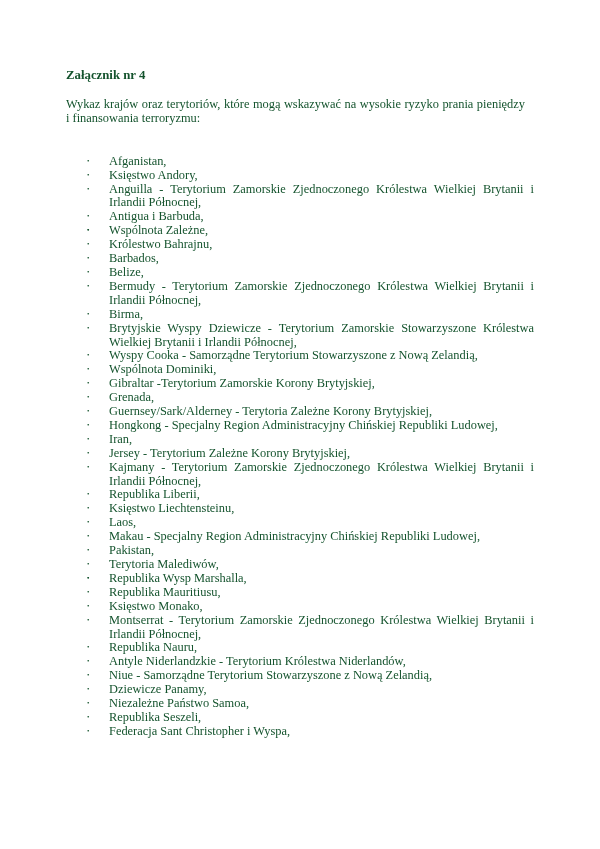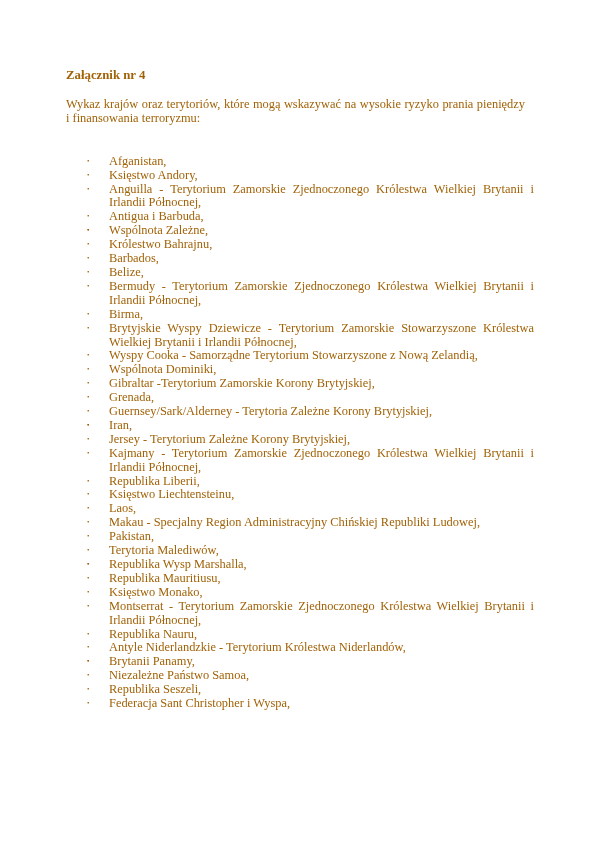--- a/index.html
+++ b/index.html
@@ -5,21 +5,21 @@
   html, body {
     margin: 0;
     padding: 0;
     background: #ffffff;
   }
   .page {
     position: relative;
     width: 600px;
     height: 849px;
     background: #ffffff;
-    color: #a16207;
+    color: #14532d;
     font-family: "Liberation Serif", "DejaVu Serif", serif;
     font-size: 12.4px;
     line-height: 13.9px;
     overflow: hidden;
   }
   .content {
     position: absolute;
     left: 66px;
     right: 66px;
     top: 69px;
@@ -141,20 +141,21 @@
     <span class="country-text">Grenada,</span>
   </li>
 
   <li class="country-item">
     <span class="bullet">•</span>
     <span class="country-text">Guernsey/Sark/Alderney - Terytoria Zależne Korony Brytyjskiej,</span>
   </li>
 
   <li class="country-item">
     <span class="bullet">•</span>
+    <span class="country-text">Hongkong - Specjalny Region Administracyjny Chińskiej Republiki Ludowej,</span>
   </li>
 
   <li class="country-item">
     <span class="bullet">•</span>
     <span class="country-text">Iran,</span>
   </li>
 
   <li class="country-item">
     <span class="bullet">•</span>
     <span class="country-text">Jersey - Terytorium Zależne Korony Brytyjskiej,</span>
@@ -224,25 +225,26 @@
     <span class="country-text">Republika Nauru,</span>
   </li>
 
   <li class="country-item">
     <span class="bullet">•</span>
     <span class="country-text">Antyle Niderlandzkie - Terytorium Królestwa Niderlandów,</span>
   </li>
 
   <li class="country-item">
     <span class="bullet">•</span>
-  </li>
-
-  <li class="country-item">
-    <span class="bullet">•</span>
-    <span class="country-text">Brytanii Panamy,</span>
+    <span class="country-text">Niue - Samorządne Terytorium Stowarzyszone z Nową Zelandią,</span>
+  </li>
+
+  <li class="country-item">
+    <span class="bullet">•</span>
+    <span class="country-text">Dziewicze Panamy,</span>
   </li>
 
   <li class="country-item">
     <span class="bullet">•</span>
     <span class="country-text">Niezależne Państwo Samoa,</span>
   </li>
 
   <li class="country-item">
     <span class="bullet">•</span>
     <span class="country-text">Republika Seszeli,</span>

